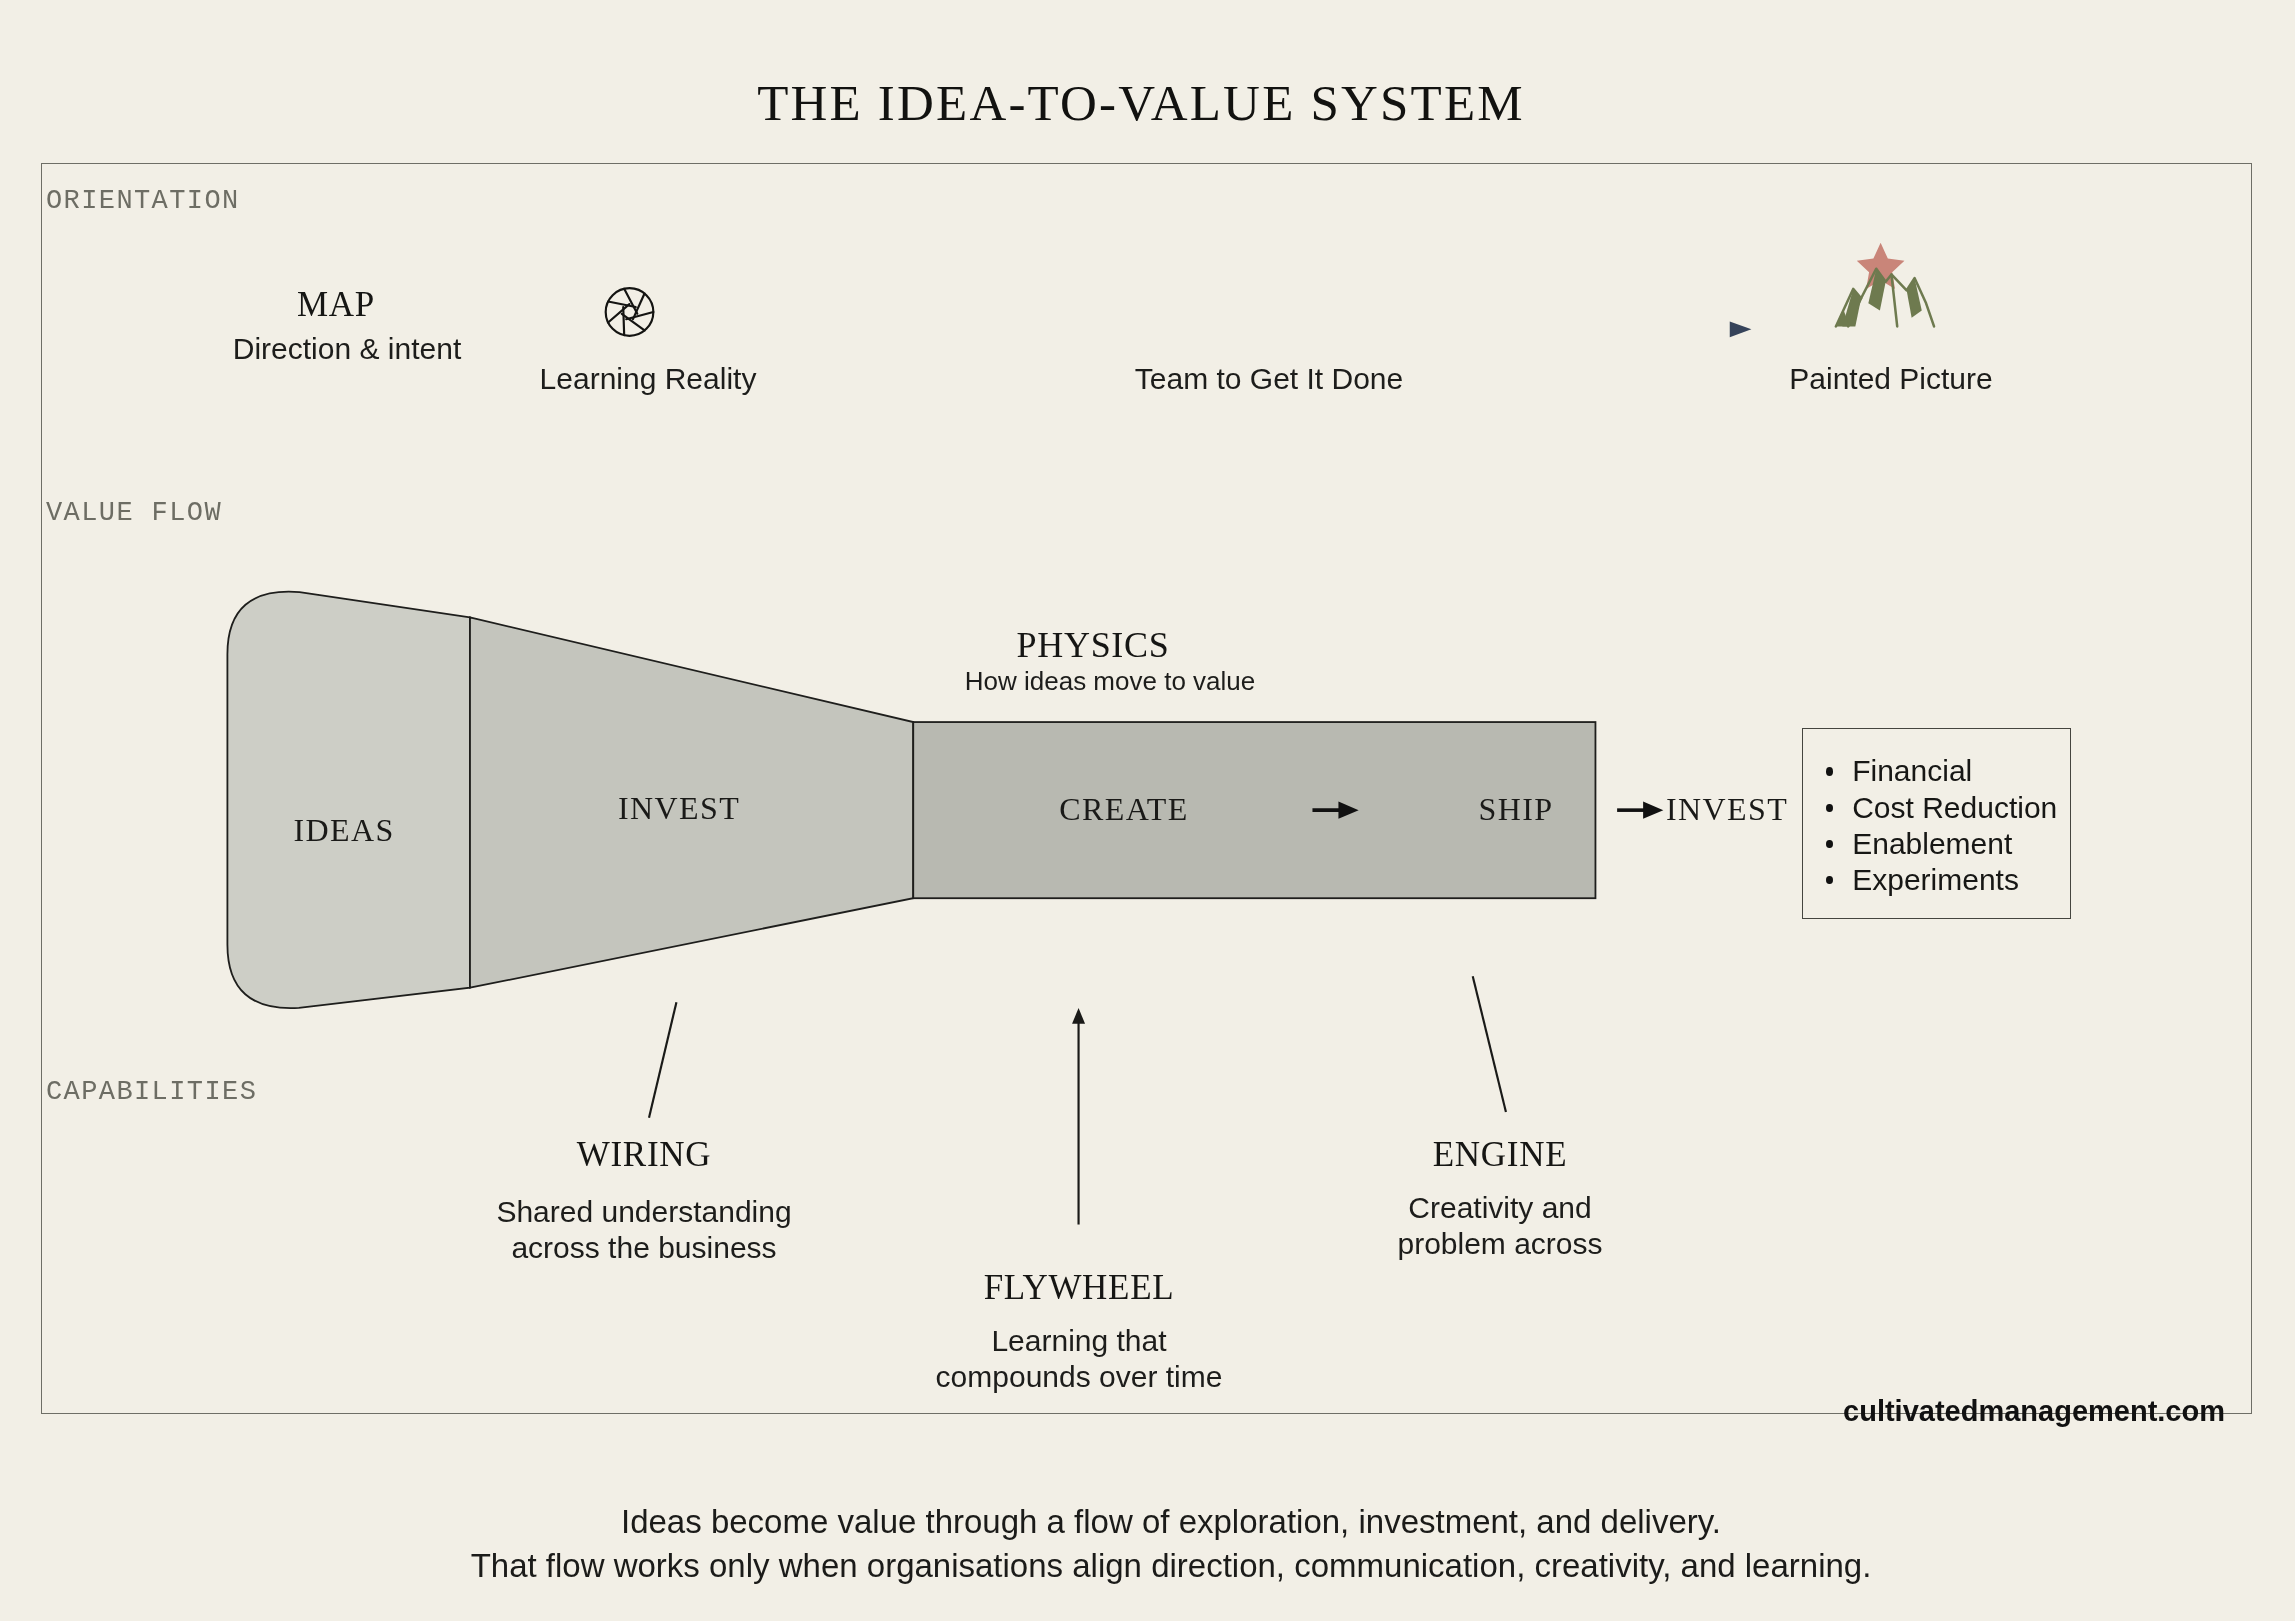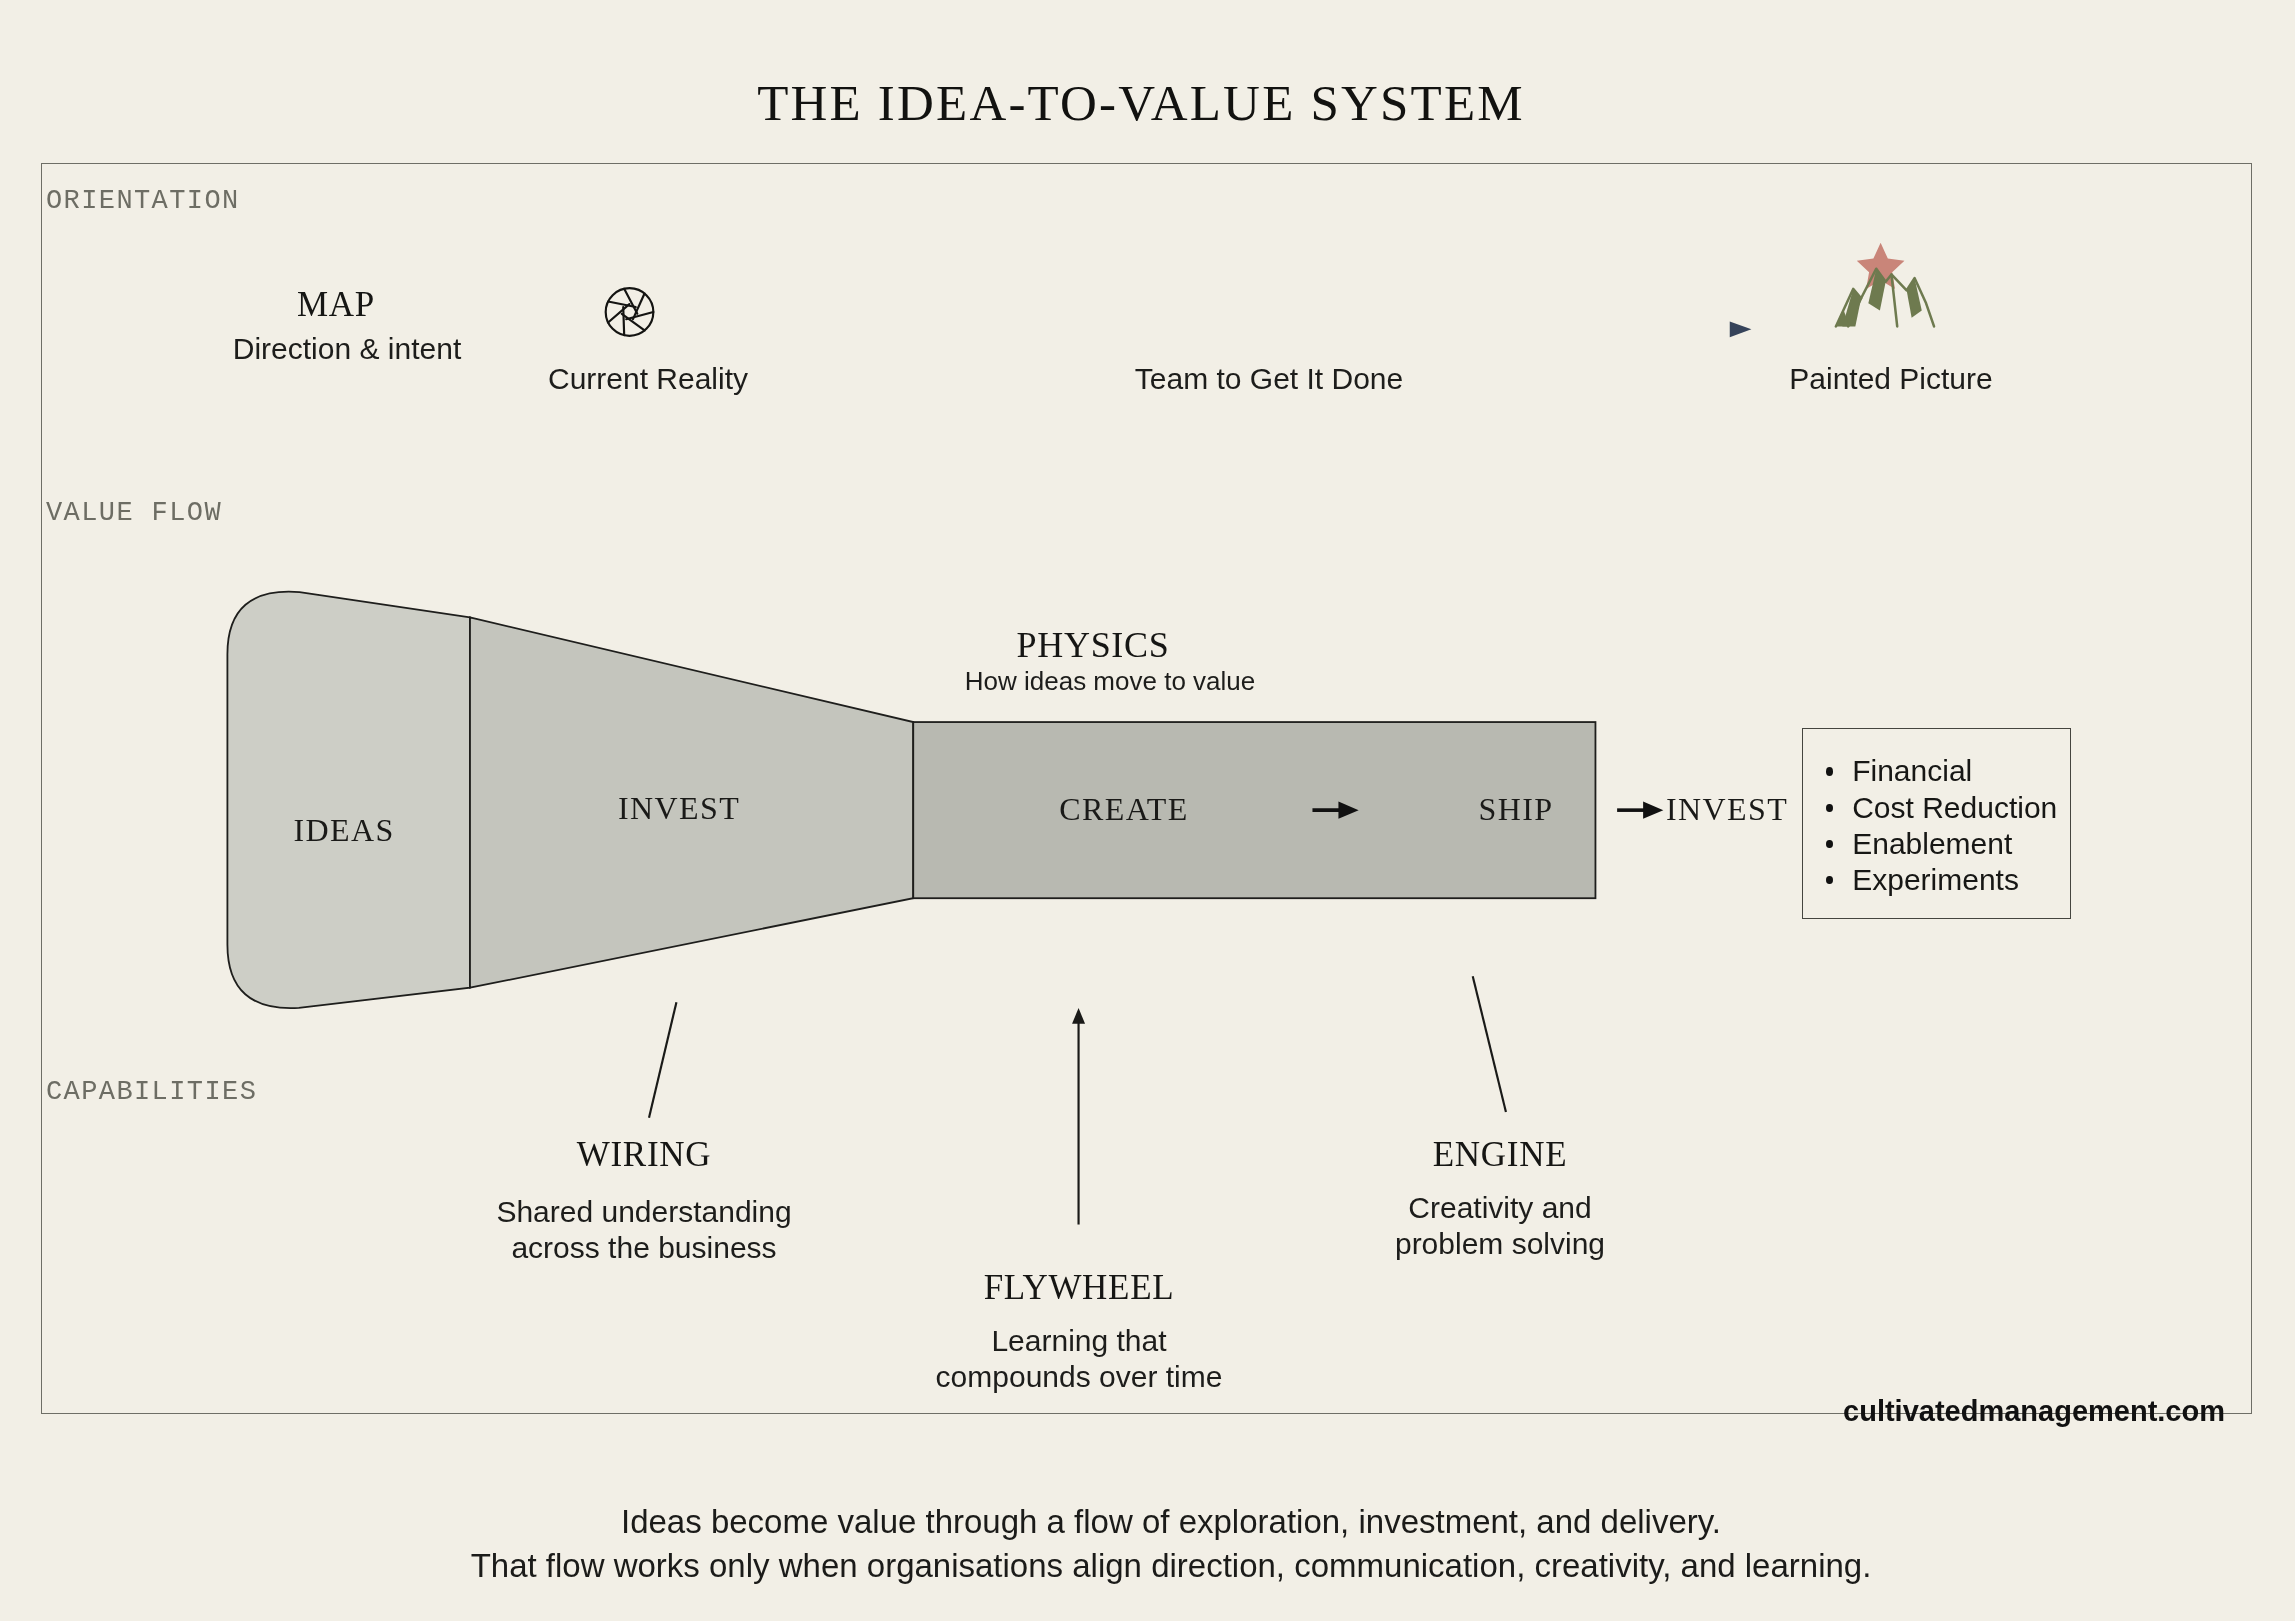--- a/index.html
+++ b/index.html
@@ -122,21 +122,21 @@
     <g>
       <line x1="1494" y1="1696" x2="1494" y2="1412" stroke="#1a1a18" stroke-width="3"></line>
       <polygon points="1494,1396 1485,1418 1503,1418" fill="#1a1a18"></polygon>
     </g>
 
     <line x1="2040" y1="1352" x2="2086" y2="1540" stroke="#1a1a18" stroke-width="3"></line>
   </svg>
 
   <div class="abs ctr h-serif map-h">MAP</div>
   <div class="abs ctr o-label map-sub">Direction &amp; intent</div>
-  <div class="abs ctr o-label" style="left:648px;top:362px;">Current Reality</div>
+  <div class="abs ctr o-label" style="left:648px;top:362px;">Learning Reality</div>
   <div class="abs ctr o-label" style="left:1269px;top:362px;">Team to Get It Done</div>
   <div class="abs ctr o-label" style="left:1891px;top:362px;">Painted Picture</div>
 
   <div class="abs ctr h-serif physics-h">PHYSICS</div>
   <div class="abs ctr o-label physics-sub">How ideas move to value</div>
 
   <div class="abs ctr stage" style="left:344px;top:791px;margin-top:21px;">IDEAS</div>
   <div class="abs ctr stage" style="left:679px;top:790px;">INVEST</div>
   <div class="abs ctr stage" style="left:1124px;top:791px;">CREATE</div>
   <div class="abs ctr stage" style="left:1516px;top:791px;">SHIP</div>
@@ -164,21 +164,21 @@
   <div class="abs ctr h-serif cap-h" style="left:644px;top:1135px;">WIRING</div>
   <div class="abs ctr cap-sub" style="left:644px;top:1194px;">Shared understanding</div>
   <div class="abs ctr cap-sub" style="left:644px;top:1230px;">across the business</div>
 
   <div class="abs ctr h-serif cap-h" style="left:1079px;top:1268px;">FLYWHEEL</div>
   <div class="abs ctr cap-sub" style="left:1079px;top:1323px;">Learning that</div>
   <div class="abs ctr cap-sub" style="left:1079px;top:1359px;">compounds over time</div>
 
   <div class="abs ctr h-serif cap-h" style="left:1500px;top:1135px;">ENGINE</div>
   <div class="abs ctr cap-sub" style="left:1500px;top:1190px;">Creativity and</div>
-  <div class="abs ctr cap-sub" style="left:1500px;top:1226px;">problem solving</div>
+  <div class="abs ctr cap-sub" style="left:1500px;top:1226px;">problem across</div>
 
   <div class="abs site">cultivatedmanagement.com</div>
 
   <div class="abs ctr footer-line" style="left:1171px;top:1503px;">Ideas become value through a flow of exploration, investment, and delivery.</div>
   <div class="abs ctr footer-line" style="left:1171px;top:1547px;">That flow works only when organisations align direction, communication, creativity, and learning.</div>
 
 </div>
 
 
 </body></html>

